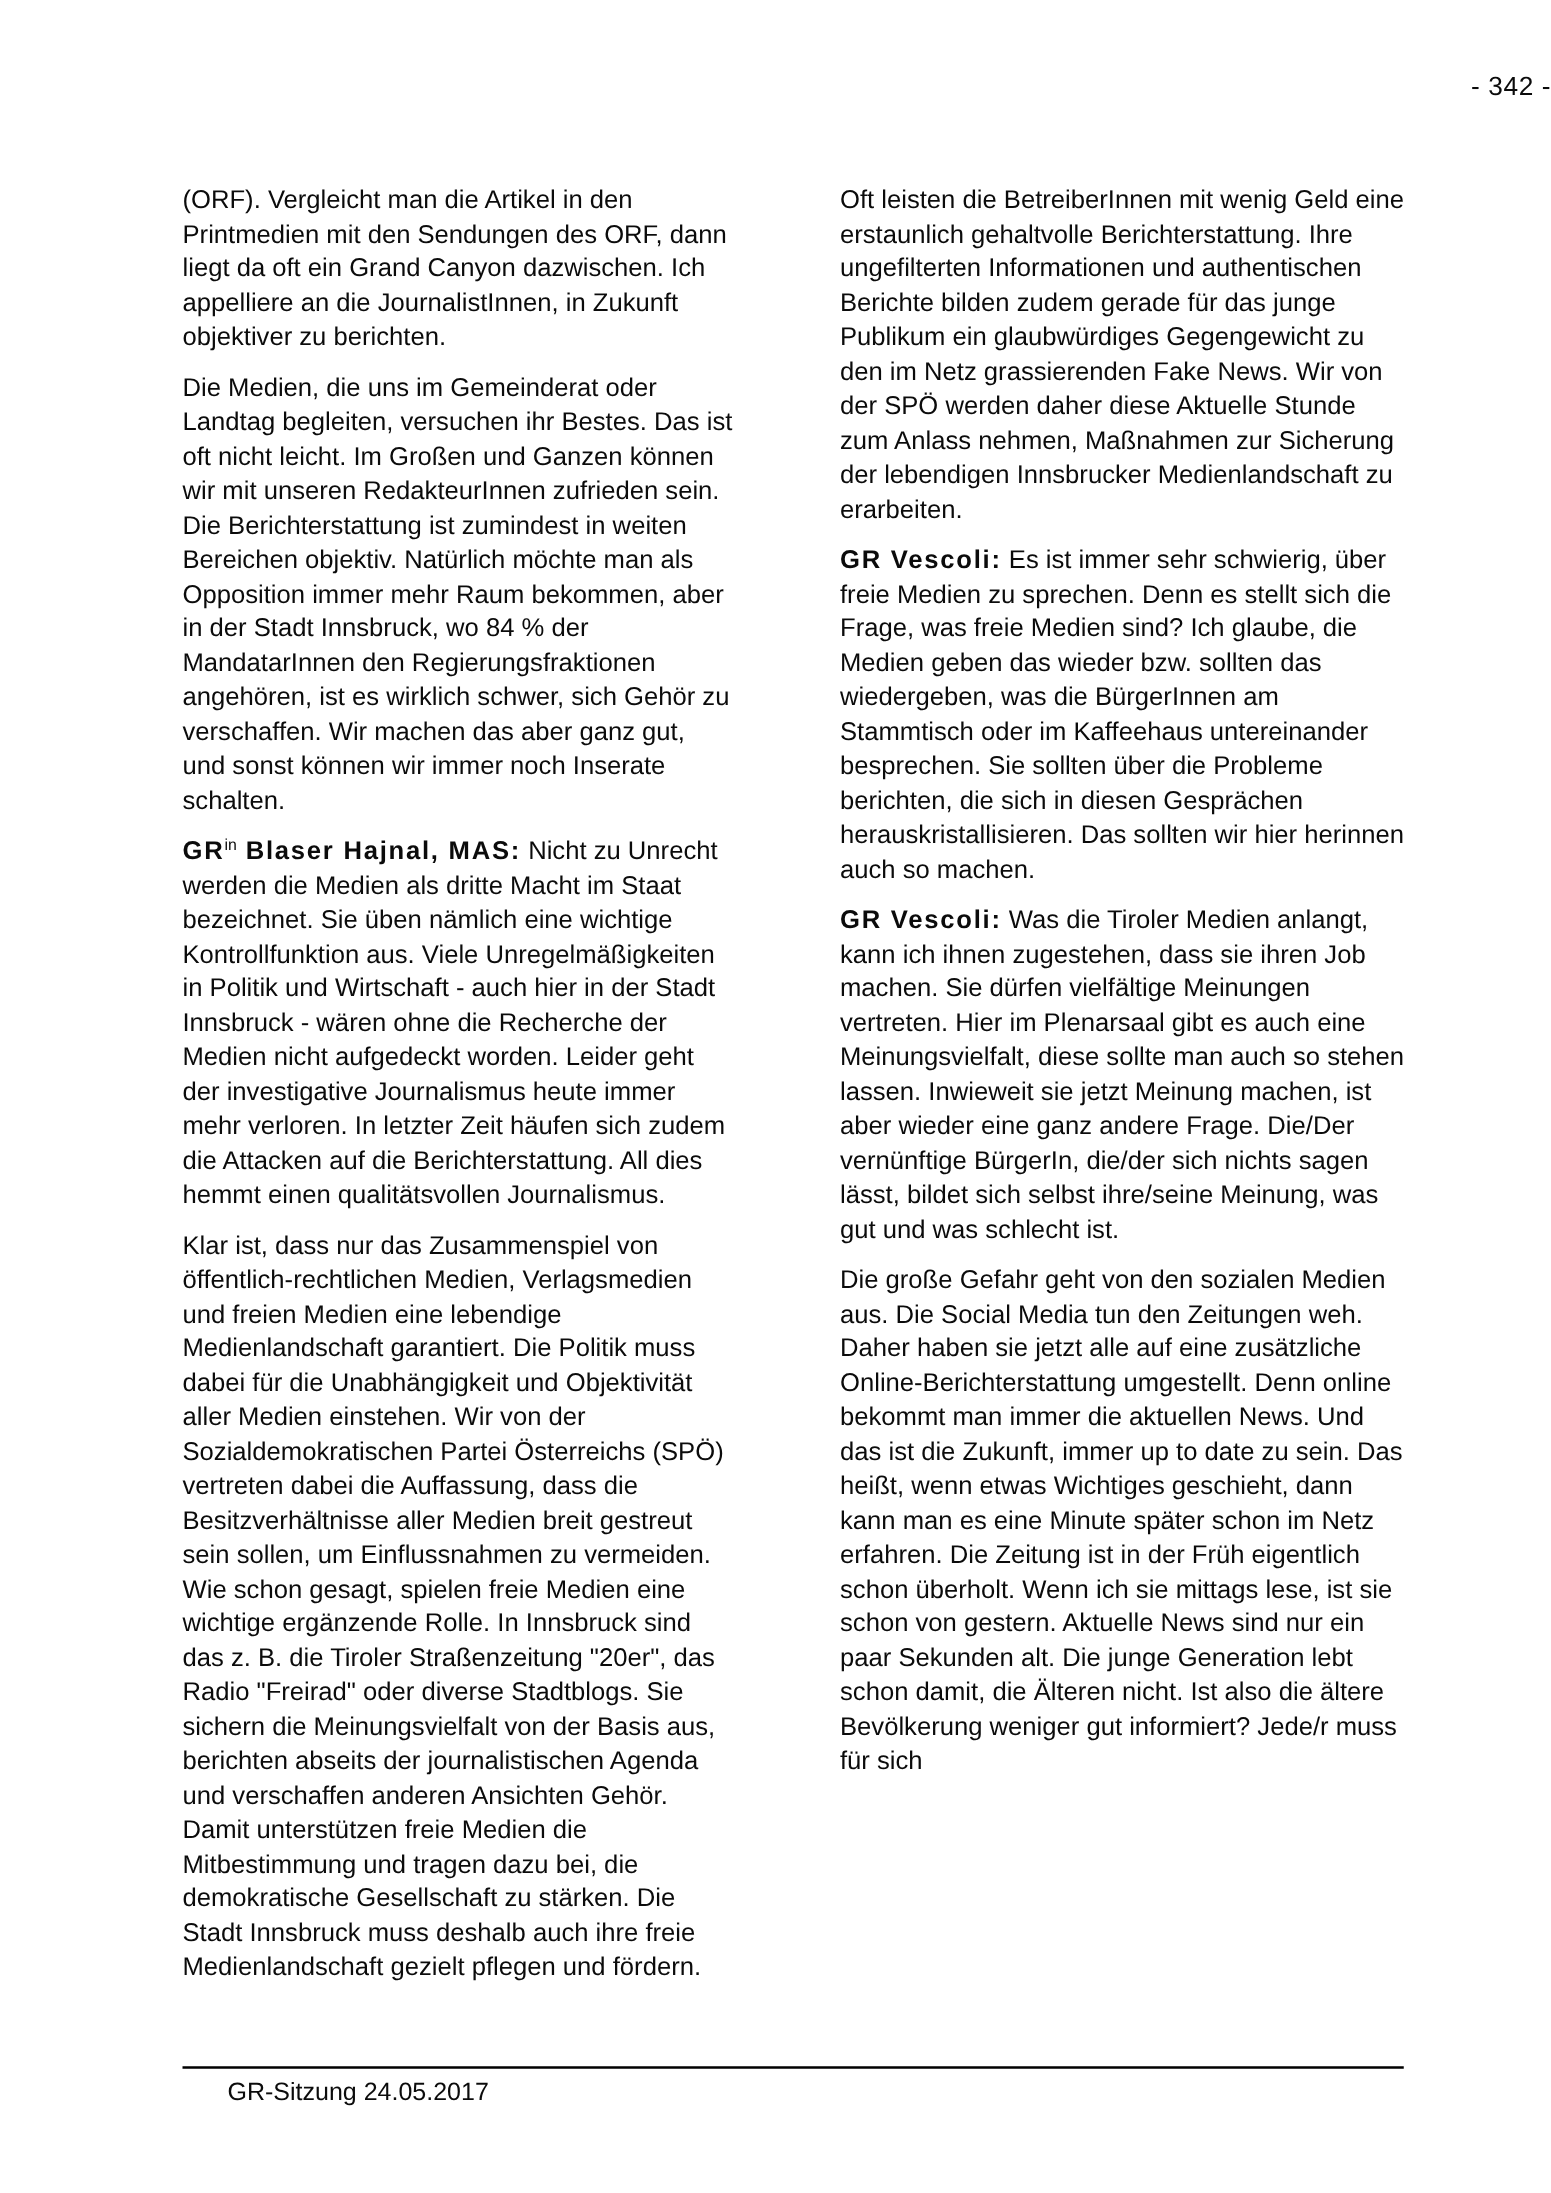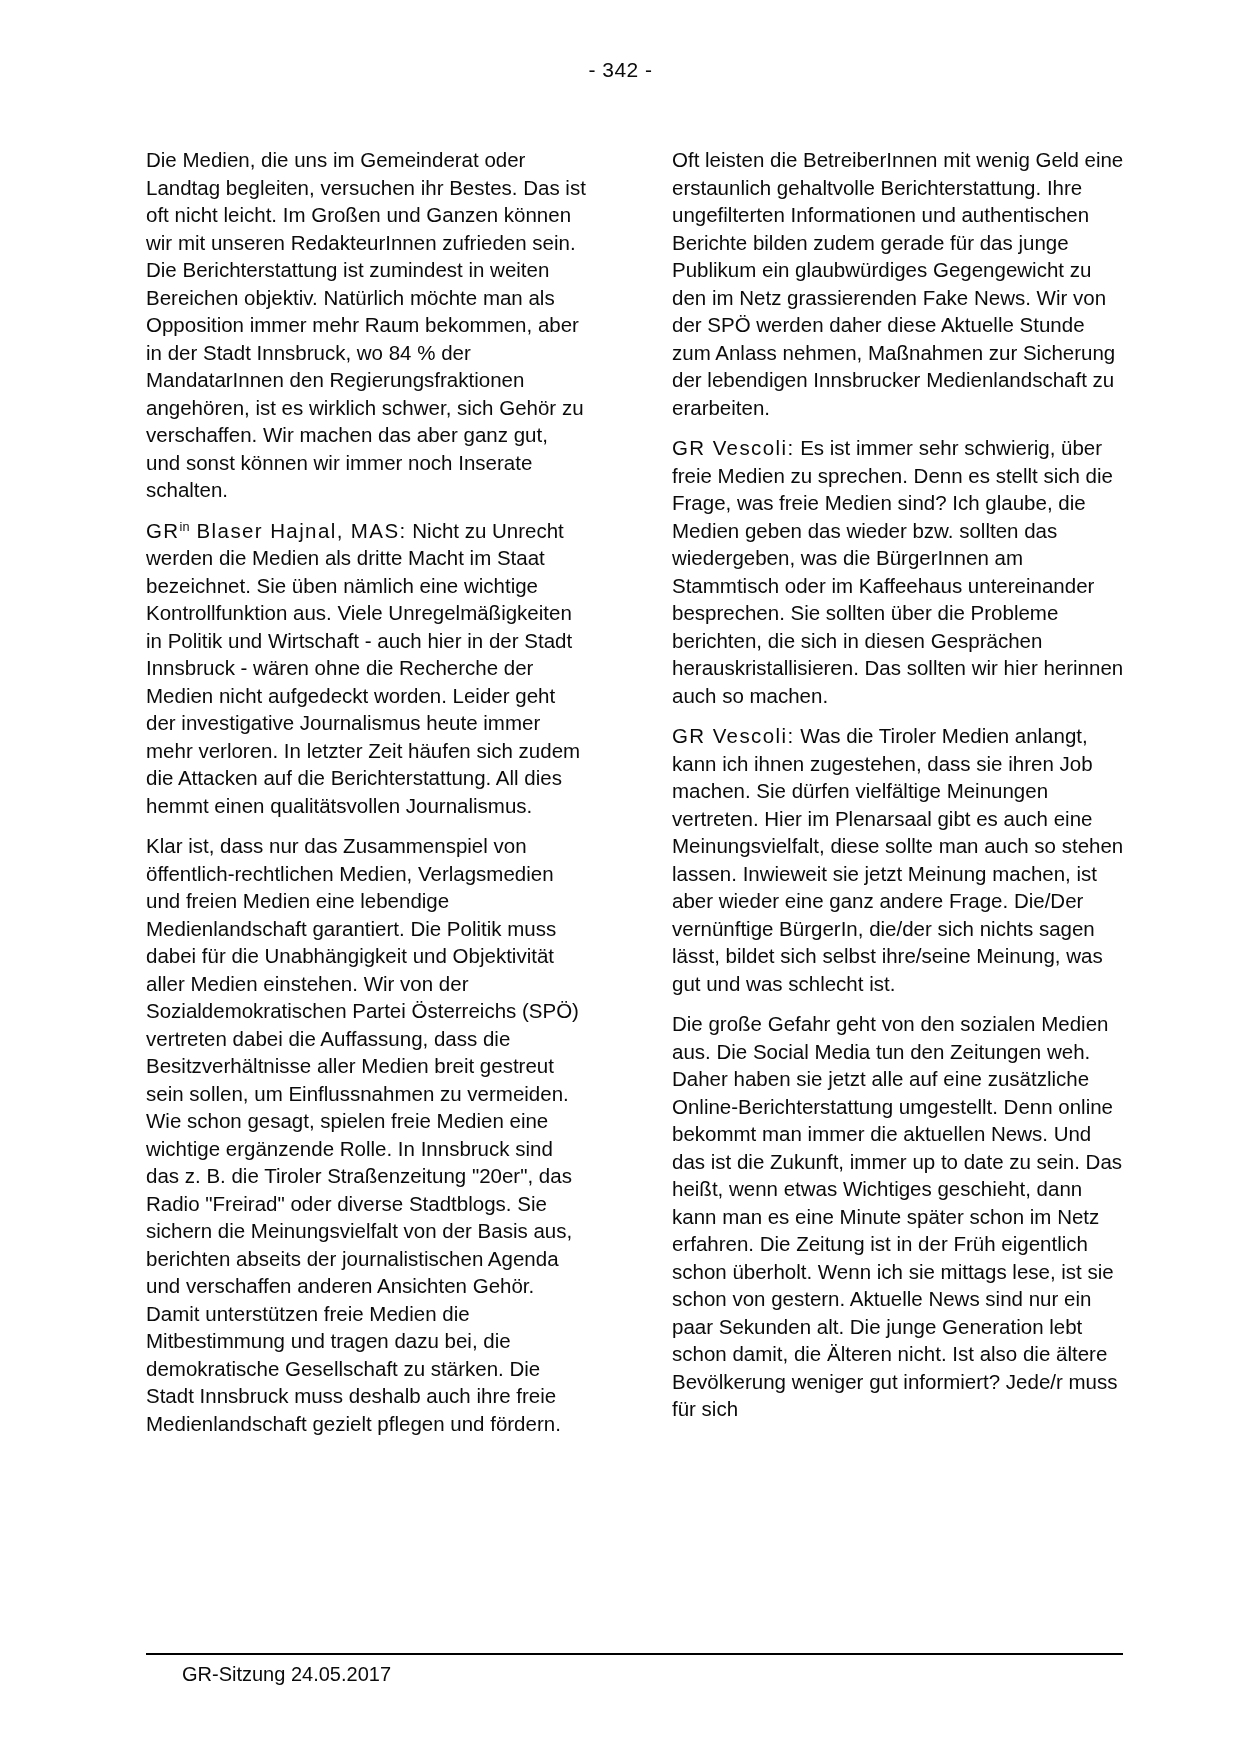--- a/index.html
+++ b/index.html
@@ -14,21 +14,21 @@
     background: #ffffff;
     font-family: "Liberation Sans", sans-serif;
     color: #0b0b0b;
     overflow: hidden;
   }
   .page-number {
     position: absolute;
     top: 58px;
     left: 0;
     width: 100%;
-    text-align: center;
+    text-align: right;
     font-size: 21px;
     letter-spacing: 0.5px;
   }
   .content {
     position: absolute;
     top: 146px;
     left: 146px;
     width: 978px;
     display: flex;
   }
@@ -40,20 +40,21 @@
   .col p {
     margin: 0 0 13px 0;
     font-size: 20.5px;
     line-height: 27.5px;
     hyphens: auto;
     -webkit-hyphens: auto;
     word-wrap: break-word;
   }
   .speaker {
     letter-spacing: 1.4px;
+    font-weight: bold;
   }
   sup.sup {
     font-size: 0.62em;
     line-height: 0;
     vertical-align: 7px;
     letter-spacing: normal;
   }
   .footer-rule {
     position: absolute;
     left: 146px;
@@ -71,20 +72,21 @@
   }
 </style>
 </head>
 <body>
 
 <div class="page">
   <div class="page-number">- 342 -</div>
 
   <div class="content">
     <div class="col col-left">
+        <p><span>(ORF). Vergleicht man die Artikel in den Printmedien mit den Sendungen des ORF, dann liegt da oft ein Grand Canyon dazwischen. Ich appelliere an die JournalistInnen, in Zukunft objektiver zu berichten.</span></p>
         <p><span>Die Medien, die uns im Gemeinderat oder Landtag begleiten, versuchen ihr Bestes. Das ist oft nicht leicht. Im Großen und Ganzen können wir mit unseren RedakteurInnen zufrieden sein. Die Berichterstattung ist zumindest in weiten Bereichen objektiv. Natürlich möchte man als Opposition immer mehr Raum bekommen, aber in der Stadt Innsbruck, wo 84 % der MandatarInnen den Regierungsfraktionen angehören, ist es wirklich schwer, sich Gehör zu verschaffen. Wir machen das aber ganz gut, und sonst können wir immer noch Inserate schalten.</span></p>
         <p><span class="speaker">GR</span><sup class="sup">in</sup><span class="speaker"> Blaser Hajnal, MAS:</span><span> Nicht zu Unrecht werden die Medien als dritte Macht im Staat bezeichnet. Sie üben nämlich eine wichtige Kontrollfunktion aus. Viele Unregelmäßigkeiten in Politik und Wirtschaft - auch hier in der Stadt Innsbruck - wären ohne die Recherche der Medien nicht aufgedeckt worden. Leider geht der investigative Journalismus heute immer mehr verloren. In letzter Zeit häufen sich zudem die Attacken auf die Berichterstattung. All dies hemmt einen qualitätsvollen Journalismus.</span></p>
         <p><span>Klar ist, dass nur das Zusammenspiel von öffentlich-rechtlichen Medien, Verlagsmedien und freien Medien eine lebendige Medienlandschaft garantiert. Die Politik muss dabei für die Unabhängigkeit und Objektivität aller Medien einstehen. Wir von der Sozialdemokratischen Partei Österreichs (SPÖ) vertreten dabei die Auffassung, dass die Besitzverhältnisse aller Medien breit gestreut sein sollen, um Einflussnahmen zu vermeiden. Wie schon gesagt, spielen freie Medien eine wichtige ergänzende Rolle. In Innsbruck sind das z. B. die Tiroler Straßenzeitung "20er", das Radio "Freirad" oder diverse Stadtblogs. Sie sichern die Meinungsvielfalt von der Basis aus, berichten abseits der journalistischen Agenda und verschaffen anderen Ansichten Gehör. Damit unterstützen freie Medien die Mitbestimmung und tragen dazu bei, die demokratische Gesellschaft zu stärken. Die Stadt Innsbruck muss deshalb auch ihre freie Medienlandschaft gezielt pflegen und fördern.</span></p>
       </div>
     <div class="col col-right">
         <p><span>Oft leisten die BetreiberInnen mit wenig Geld eine erstaunlich gehaltvolle Berichterstattung. Ihre ungefilterten Informationen und authentischen Berichte bilden zudem gerade für das junge Publikum ein glaubwürdiges Gegengewicht zu den im Netz grassierenden Fake News. Wir von der SPÖ werden daher diese Aktuelle Stunde zum Anlass nehmen, Maßnahmen zur Sicherung der lebendigen Innsbrucker Medienlandschaft zu erarbeiten.</span></p>
         <p><span class="speaker">GR Vescoli:</span><span> Es ist immer sehr schwierig, über freie Medien zu sprechen. Denn es stellt sich die Frage, was freie Medien sind? Ich glaube, die Medien geben das wieder bzw. sollten das wiedergeben, was die BürgerInnen am Stammtisch oder im Kaffeehaus untereinander besprechen. Sie sollten über die Probleme berichten, die sich in diesen Gesprächen herauskristallisieren. Das sollten wir hier herinnen auch so machen.</span></p>
         <p><span class="speaker">GR Vescoli:</span><span> Was die Tiroler Medien anlangt, kann ich ihnen zugestehen, dass sie ihren Job machen. Sie dürfen vielfältige Meinungen vertreten. Hier im Plenarsaal gibt es auch eine Meinungsvielfalt, diese sollte man auch so stehen lassen. Inwieweit sie jetzt Meinung machen, ist aber wieder eine ganz andere Frage. Die/Der vernünftige BürgerIn, die/der sich nichts sagen lässt, bildet sich selbst ihre/seine Meinung, was gut und was schlecht ist.</span></p>
         <p><span>Die große Gefahr geht von den sozialen Medien aus. Die Social Media tun den Zeitungen weh. Daher haben sie jetzt alle auf eine zusätzliche Online-Berichterstattung umgestellt. Denn online bekommt man immer die aktuellen News. Und das ist die Zukunft, immer up to date zu sein. Das heißt, wenn etwas Wichtiges geschieht, dann kann man es eine Minute später schon im Netz erfahren. Die Zeitung ist in der Früh eigentlich schon überholt. Wenn ich sie mittags lese, ist sie schon von gestern. Aktuelle News sind nur ein paar Sekunden alt. Die junge Generation lebt schon damit, die Älteren nicht. Ist also die ältere Bevölkerung weniger gut informiert? Jede/r muss für sich</span></p>
       </div>

